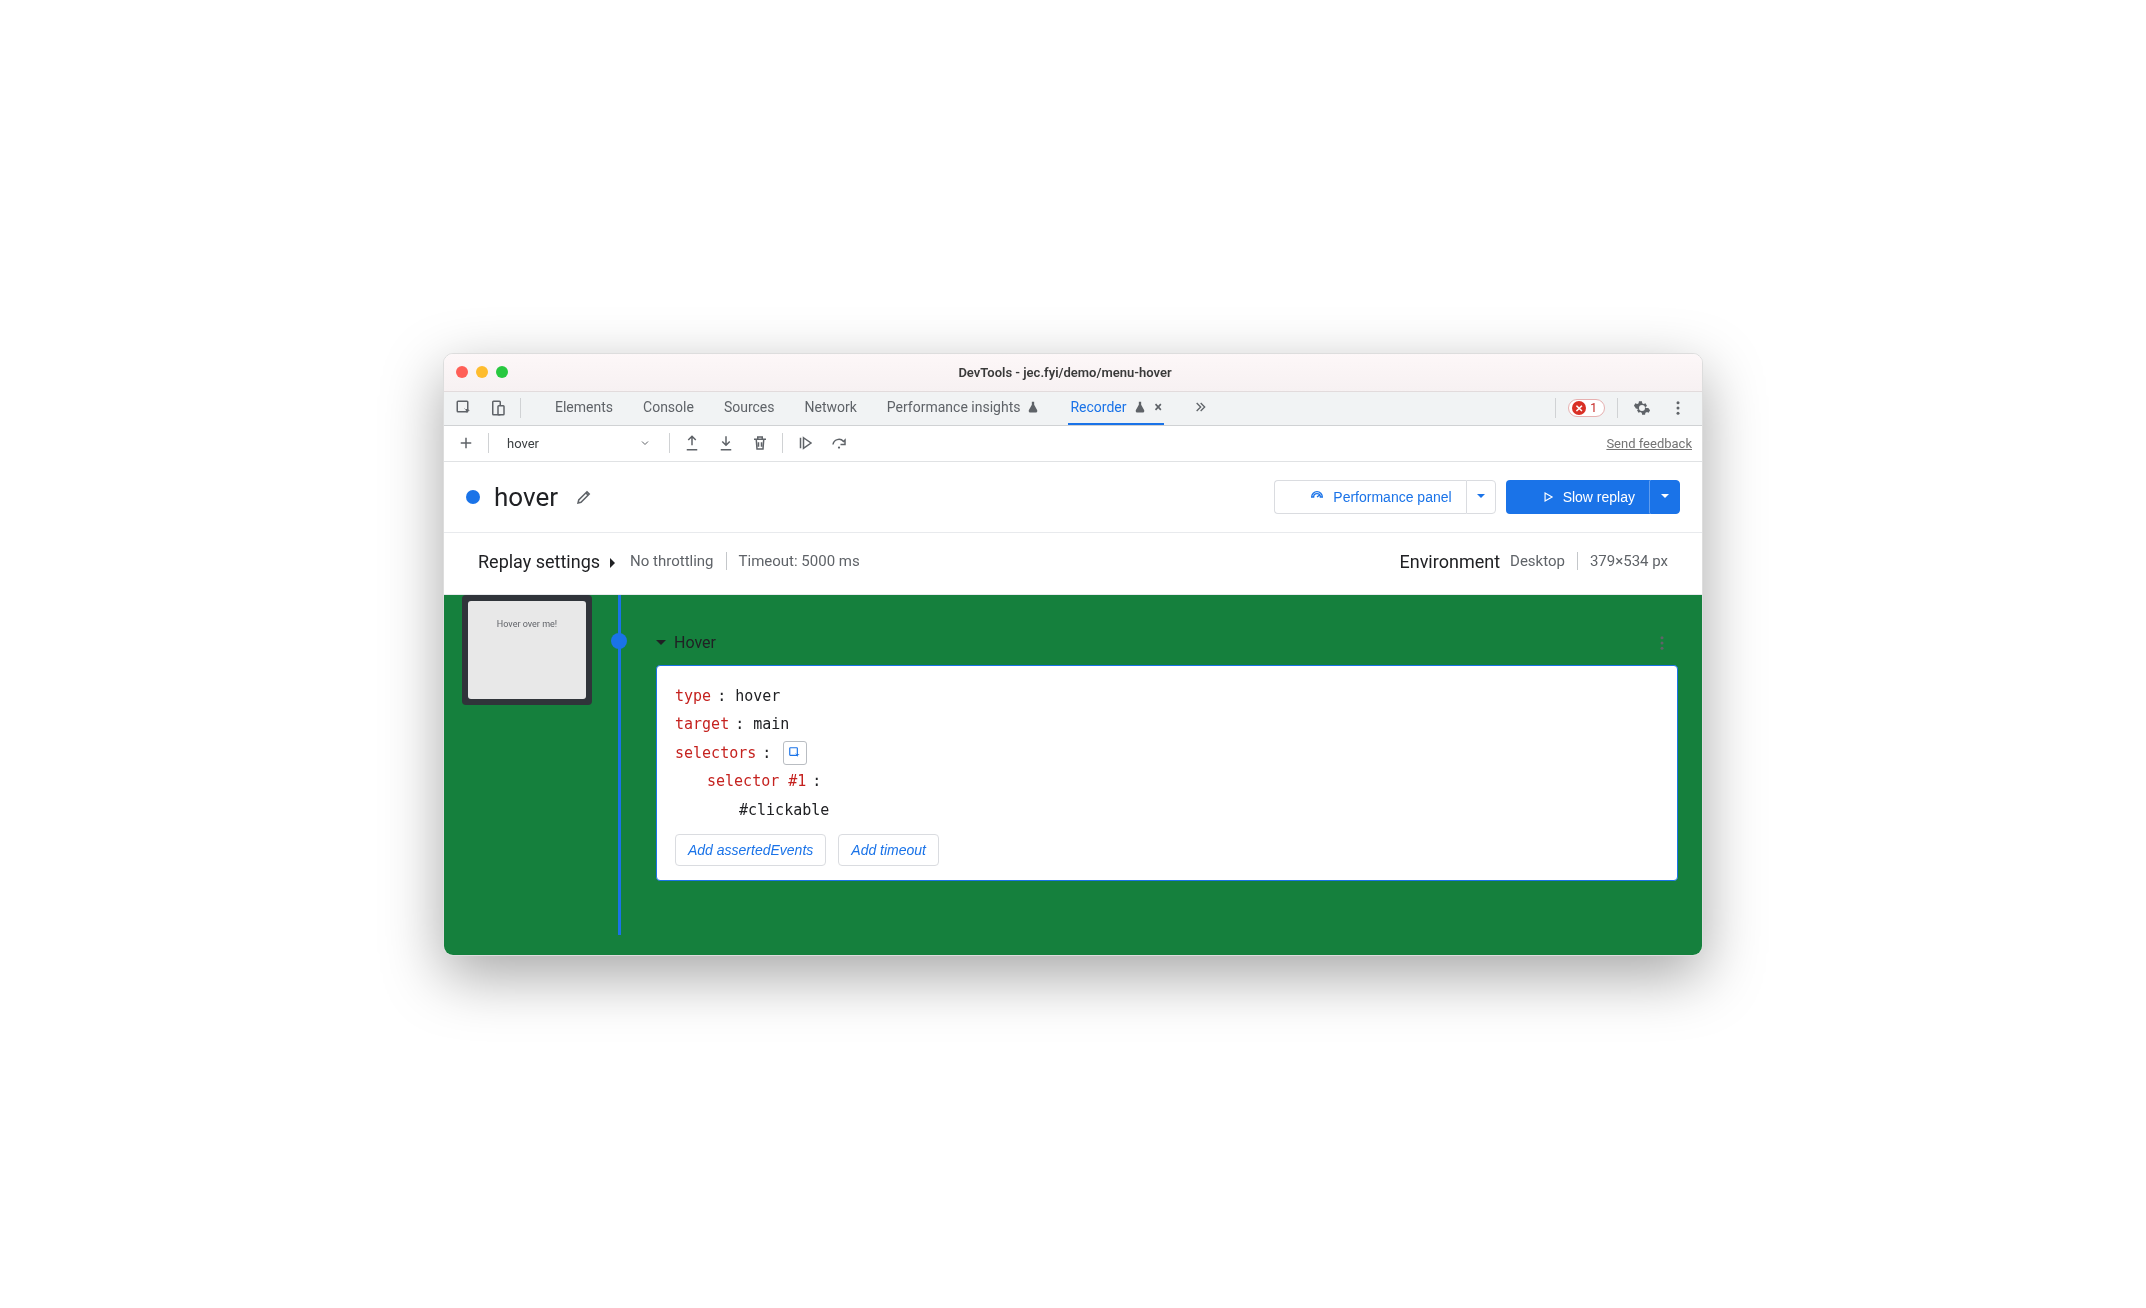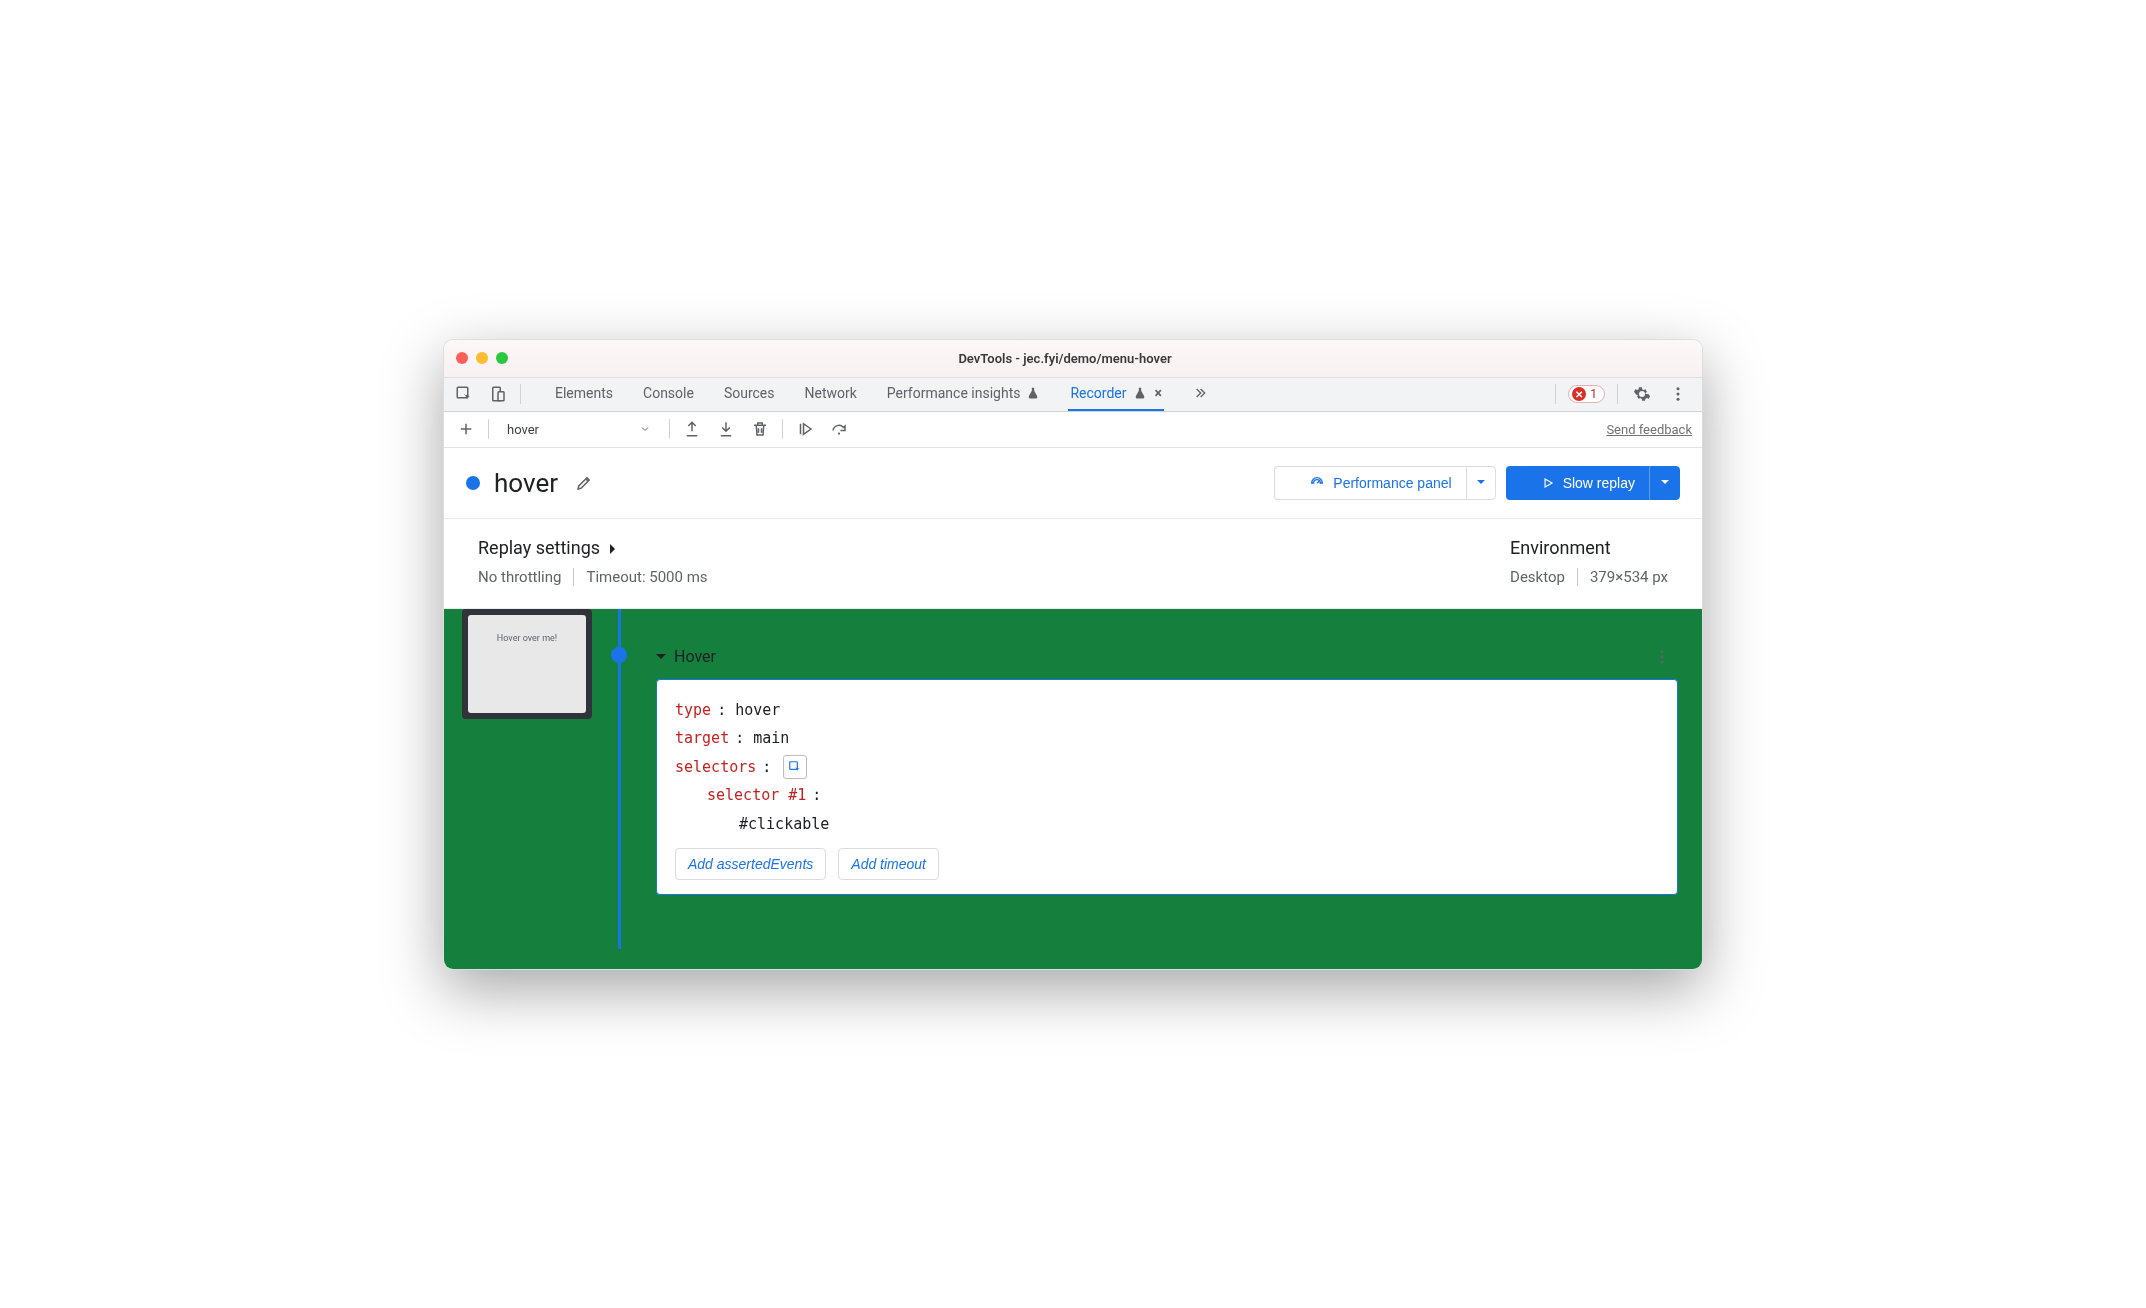--- a/index.html
+++ b/index.html
@@ -110,21 +110,21 @@
   .btn.split-main { border-top-right-radius:0; border-bottom-right-radius:0; border-right:none;padding-left:34px; }
   .btn.split-caret { width:30px; padding:0; justify-content:center; border-top-left-radius:0; border-bottom-left-radius:0; }
   .btn.primary { background:#1a73e8; border-color:#1a73e8; color:#fff; }
   .btn.primary.split-main { border-right:1px solid rgba(255,255,255,0.3); }
   .chev-down-sm::after { content:""; display:inline-block; border:4px solid transparent; border-top-color:currentColor; margin-top:3px; }
   
   .settings-row {
     padding: 18px 34px 22px; display:flex; align-items:flex-start; gap:40px;
     border-bottom:1px solid #e8eaed;
   }
-  .settings-col { display:flex; flex-direction:column; gap:10px; }
+  .settings-col { display:flex; flex-direction:row; gap:10px; }
   .settings-col.right { margin-left:auto; text-align:left; }
   .settings-title { font-size:18px; color:#202124; display:flex; align-items:center; gap:8px; }
   .settings-sub { font-size:15px; color:#5f6368; display:flex; align-items:center; gap:12px; }
   .settings-sub .vsep { width:1px; height:18px; background:#c4c7ca; }
   .caret-right::after { content:""; display:inline-block; border:5px solid transparent; border-left-color:#202124; margin-left:2px; }
   
   .body {
     background:#15803d; padding: 0 18px 20px 18px; display:flex; gap:18px; min-height: 360px;
   }
   .thumb-col { width:130px; padding-top: 0; }

